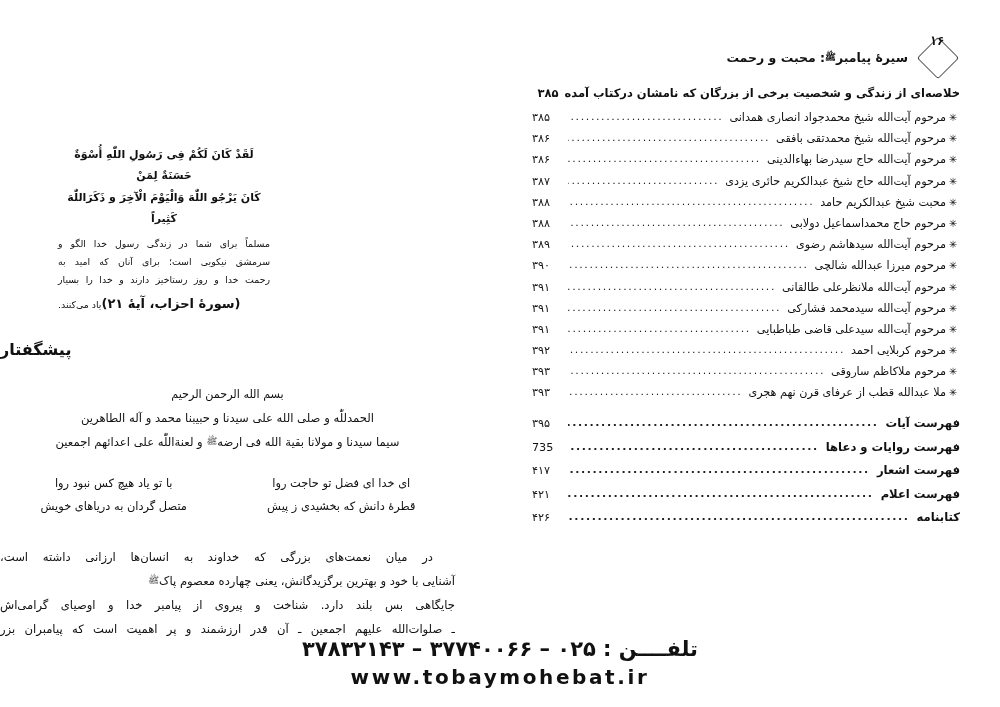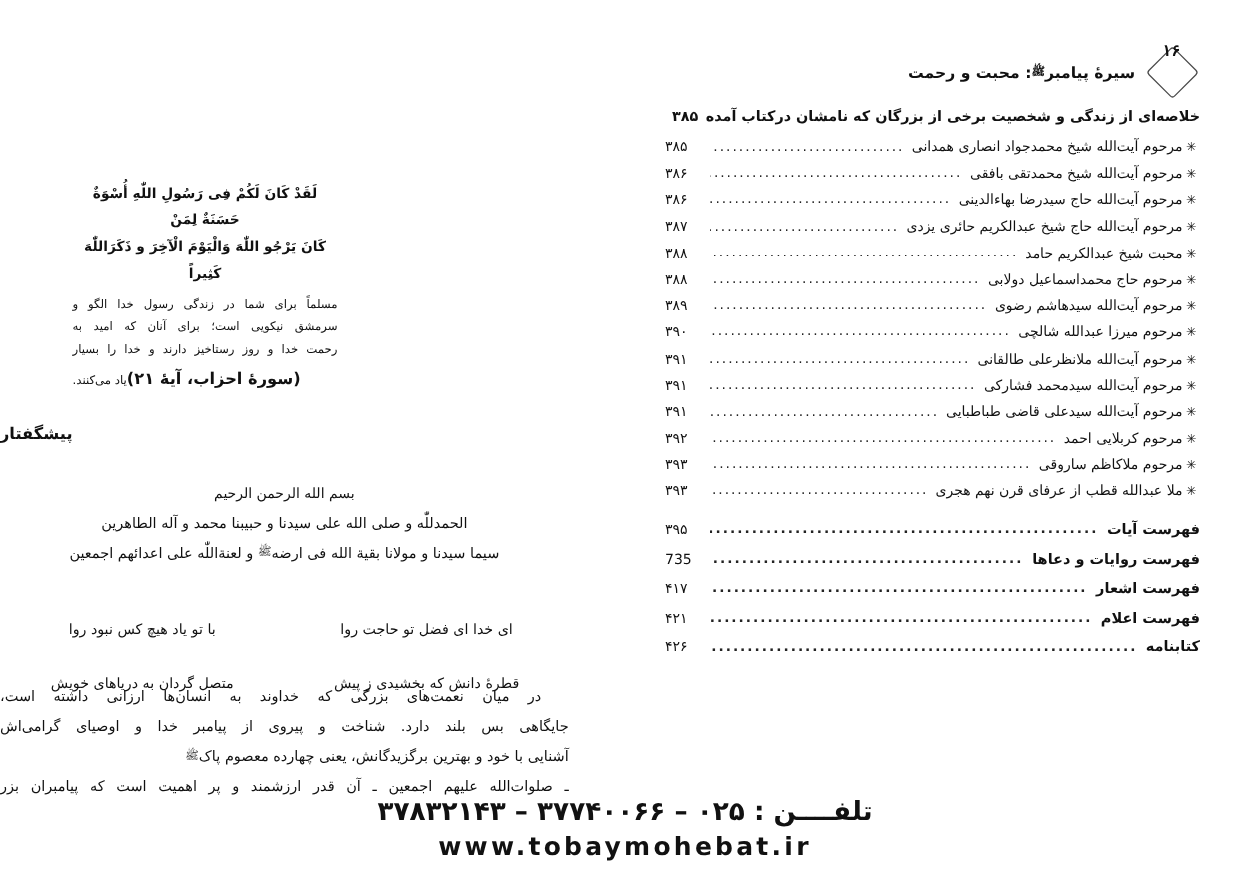--- a/index.html
+++ b/index.html
@@ -190,21 +190,21 @@
     line-height: 1.95;
   }
 
   
   .preface-heading {
     position: absolute;
     top: 340px;
     left: 0;
     width: 440px;
     text-align: left;
-    font-size: 13px;
+    font-size: 16px;
     font-weight: bold;
     direction: rtl;
     letter-spacing: 0;
   }
 
   
   .invocation {
     position: absolute;
     top: 383px;
     left: 0;
@@ -232,21 +232,20 @@
     display: flex;
     flex-direction: row;
     font-size: 11.4px;
     line-height: 2.0;
     white-space: nowrap;
   }
   .poem-line .hemistich {
     flex: 0 0 50%;
     text-align: center;
     letter-spacing: 0.2px;
-    margin-top: 20px;
   }
 
   
   .body-par {
     position: absolute;
     top: 534px;
     left: 0;
     width: 455px;
     direction: rtl;
     font-size: 11.6px;
@@ -467,22 +466,22 @@
         <span class="hemistich">با تو یاد هیچ کس نبود روا</span>
       </div>
       <div class="poem-line">
         <span class="hemistich">قطرهٔ دانش که بخشیدی ز پیش</span>
         <span class="hemistich">متصل گردان به دریاهای خویش</span>
       </div>
     </div>
 
     <div class="body-par">
       <div class="bp-line stretch indent">در میان نعمت‌های بزرگی که خداوند به انسان‌ها ارزانی داشته است،</div>
+      <div class="bp-line stretch"><span>آشنایی با خود و بهترین برگزیدگانش، یعنی چهارده معصوم پاک</span><span class="pbuh">ﷺ</span></div>
       <div class="bp-line stretch">جایگاهی بس بلند دارد. شناخت و پیروی از پیامبر خدا و اوصیای گرامی‌اش</div>
-      <div class="bp-line stretch"><span>آشنایی با خود و بهترین برگزیدگانش، یعنی چهارده معصوم پاک</span><span class="pbuh">ﷺ</span></div>
       <div class="bp-line stretch">ـ صلوات‌الله علیهم اجمعین ـ آن قدر ارزشمند و پر اهمیت است که پیامبران بزر</div>
     </div>
 
   </div>
 
   <div class="footer">
     <div class="phone-line">
       <span class="phone-label">تلفــــن :</span>
       <span>۰۲۵ – ۳۷۷۴۰۰۶۶ – ۳۷۸۳۲۱۴۳</span>
     </div>

